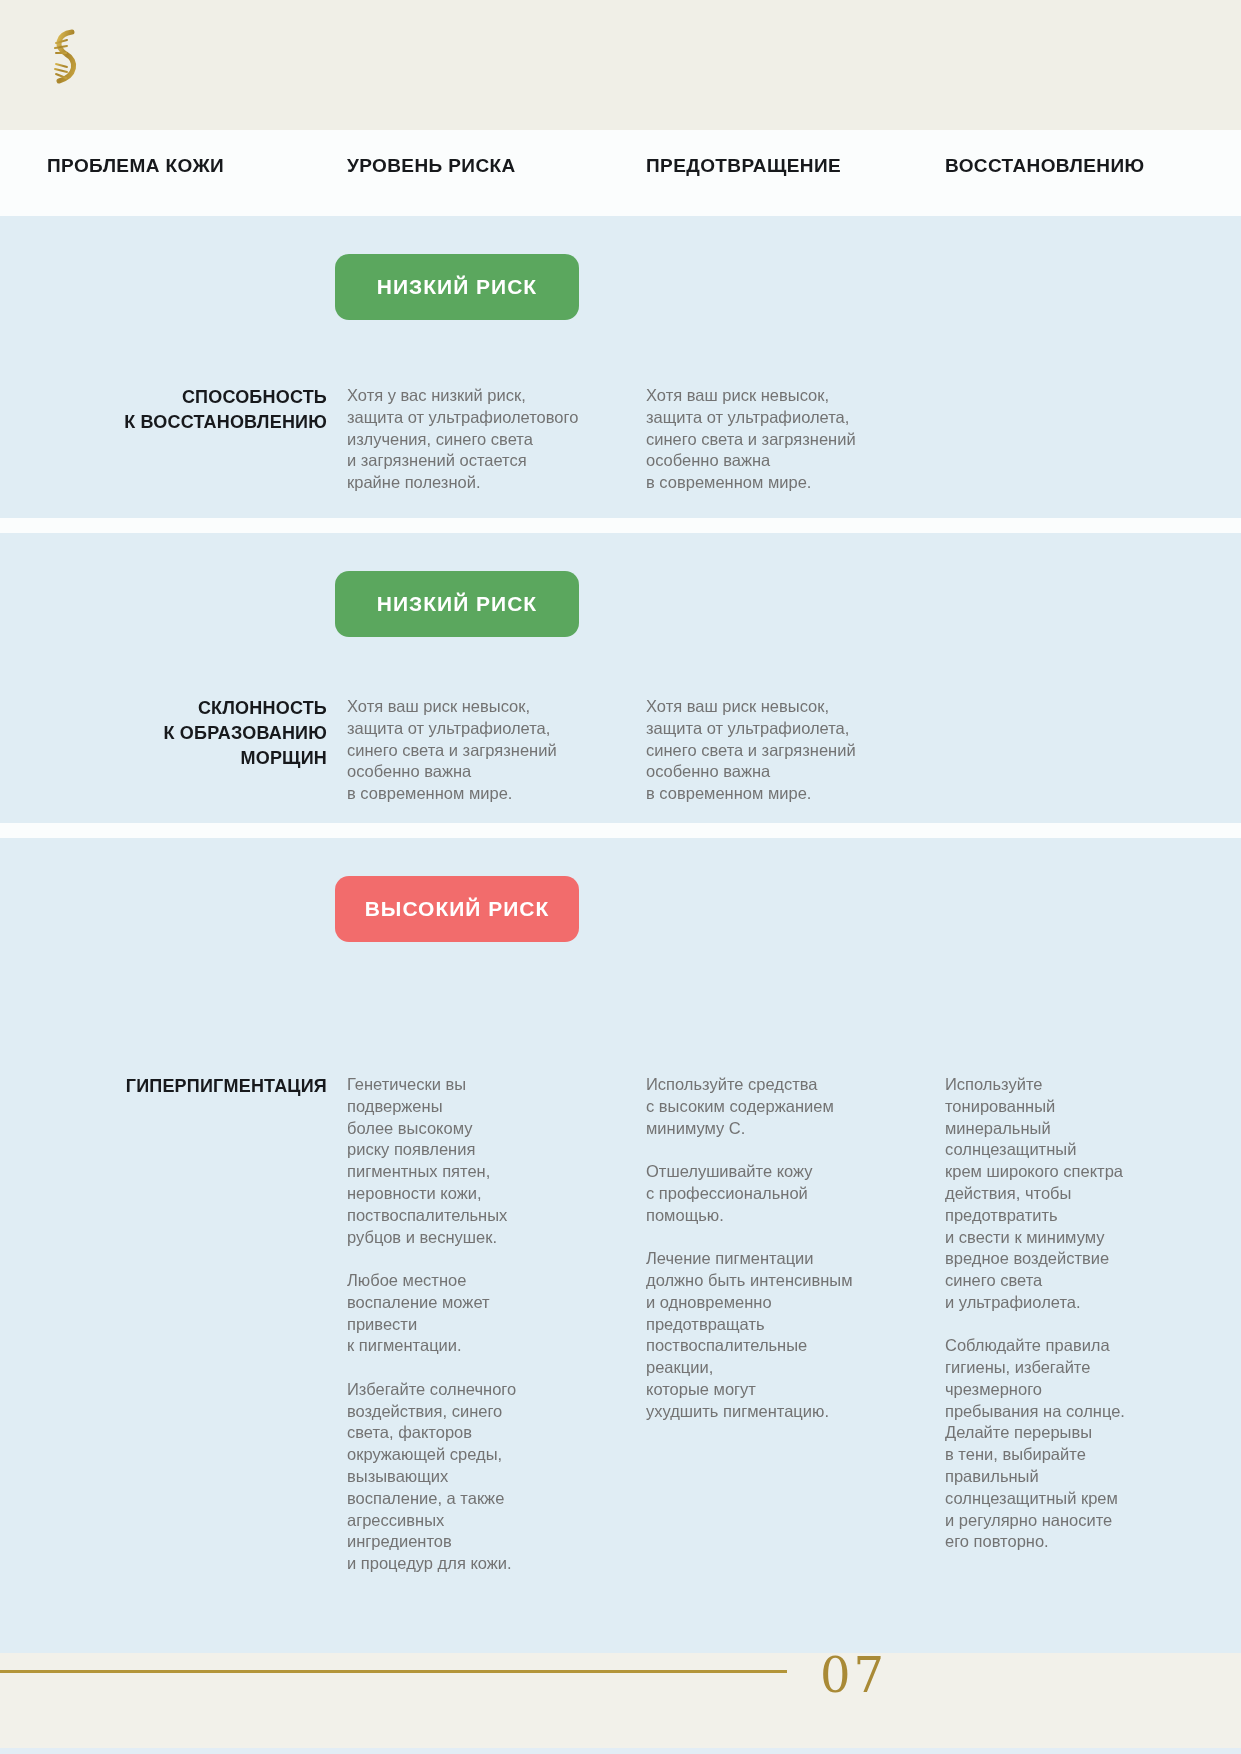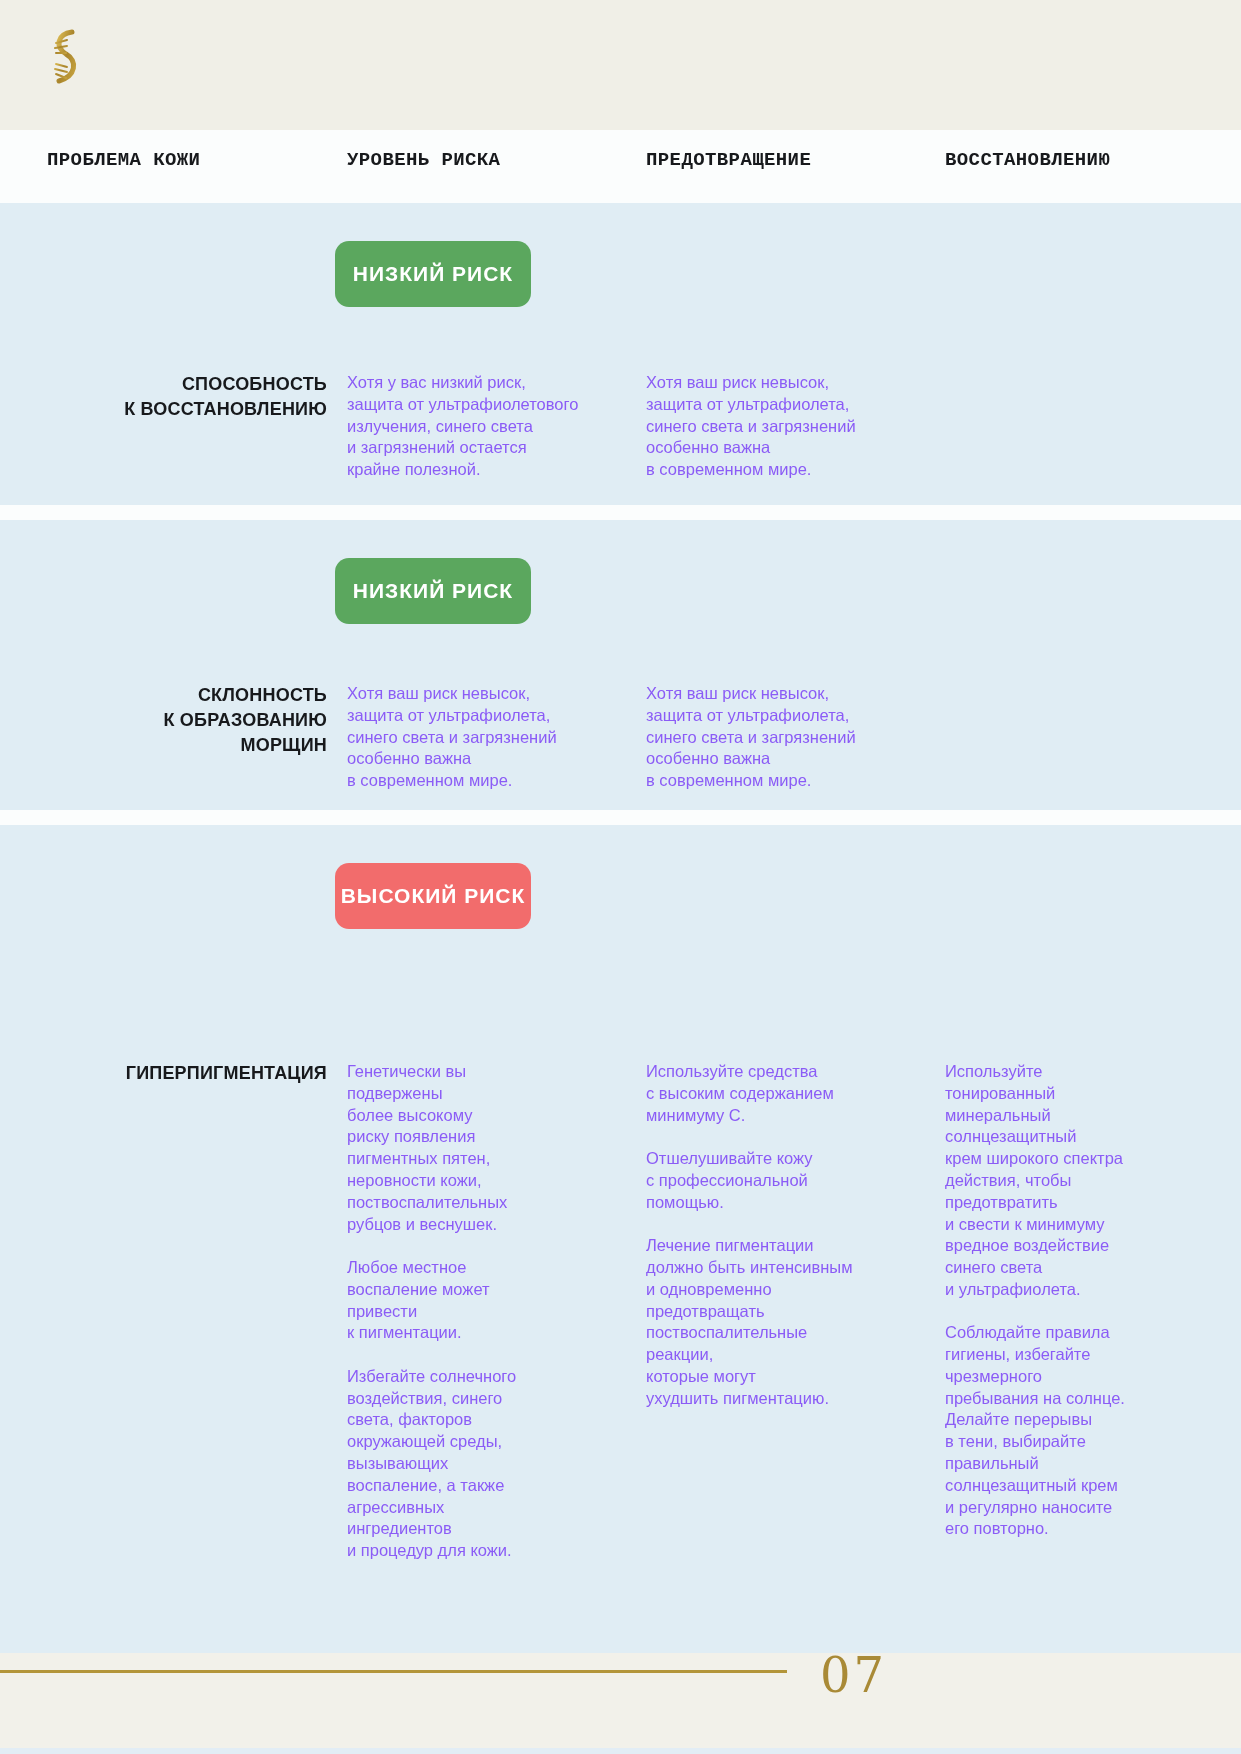--- a/index.html
+++ b/index.html
@@ -15,56 +15,56 @@
   .logo { position:absolute; left:44px; top:28px; }
 
   .white-wrap { background:#fbfdfd; }
 
   .grid {
     display:grid;
     grid-template-columns:300px 299px 299px 296px;
     padding-left:47px;
   }
 
-  .header-row { height:73px; align-items:center; padding-bottom:14px;font-family:Liberation Mono, monospace; }
+  .header-row { height:86px; align-items:center; padding-bottom:14px; }
   .header-cell {
     font-size:19px; font-weight:bold; color:#17191c; letter-spacing:0.4px;
   }
 
   .section {
     background:var(--section-bg);
     padding-top:38px;
     grid-template-rows:auto auto;
     margin-bottom:15px;
   }
   .section.s1 { height:302px; }
   .section.s2 { height:290px; }
   .section.s3 { height:828px; margin-bottom:0; }
 
   .badge {
     grid-row:1; grid-column:2;
-    width:196px; height:66px; margin-left:-12px;
+    width:244px; height:66px; margin-left:-12px;
     border-radius:14px;
     display:flex; align-items:center; justify-content:center;
     color:#ffffff; font-weight:bold; font-size:21px; letter-spacing:1px;
     white-space:nowrap;
   }
   .badge.low  { background:var(--low-risk); }
   .badge.high { background:var(--high-risk); }
 
   .problem {
     grid-row:2; grid-column:1;
     margin-top:41px; padding-right:20px;
     font-size:18px; font-weight:bold; line-height:1.38;
     color:#17191c; white-space:pre-line; letter-spacing:0.2px;text-align:right;
   }
   .cell {
     grid-row:2;
     margin-top:41px; padding-right:26px;
-    font-size:16.5px; line-height:1.32; color:#8b5cf6;
+    font-size:16.5px; line-height:1.32; color:#737373;
     white-space:pre-line;
   }
   .cell.c2 { grid-column:2; }
   .cell.c3 { grid-column:3; }
   .cell.c4 { grid-column:4; }
 
   .footer {
     position:absolute; left:0; top:1653px; width:1241px; height:118px;
     background:#f2f1ea;
   }

